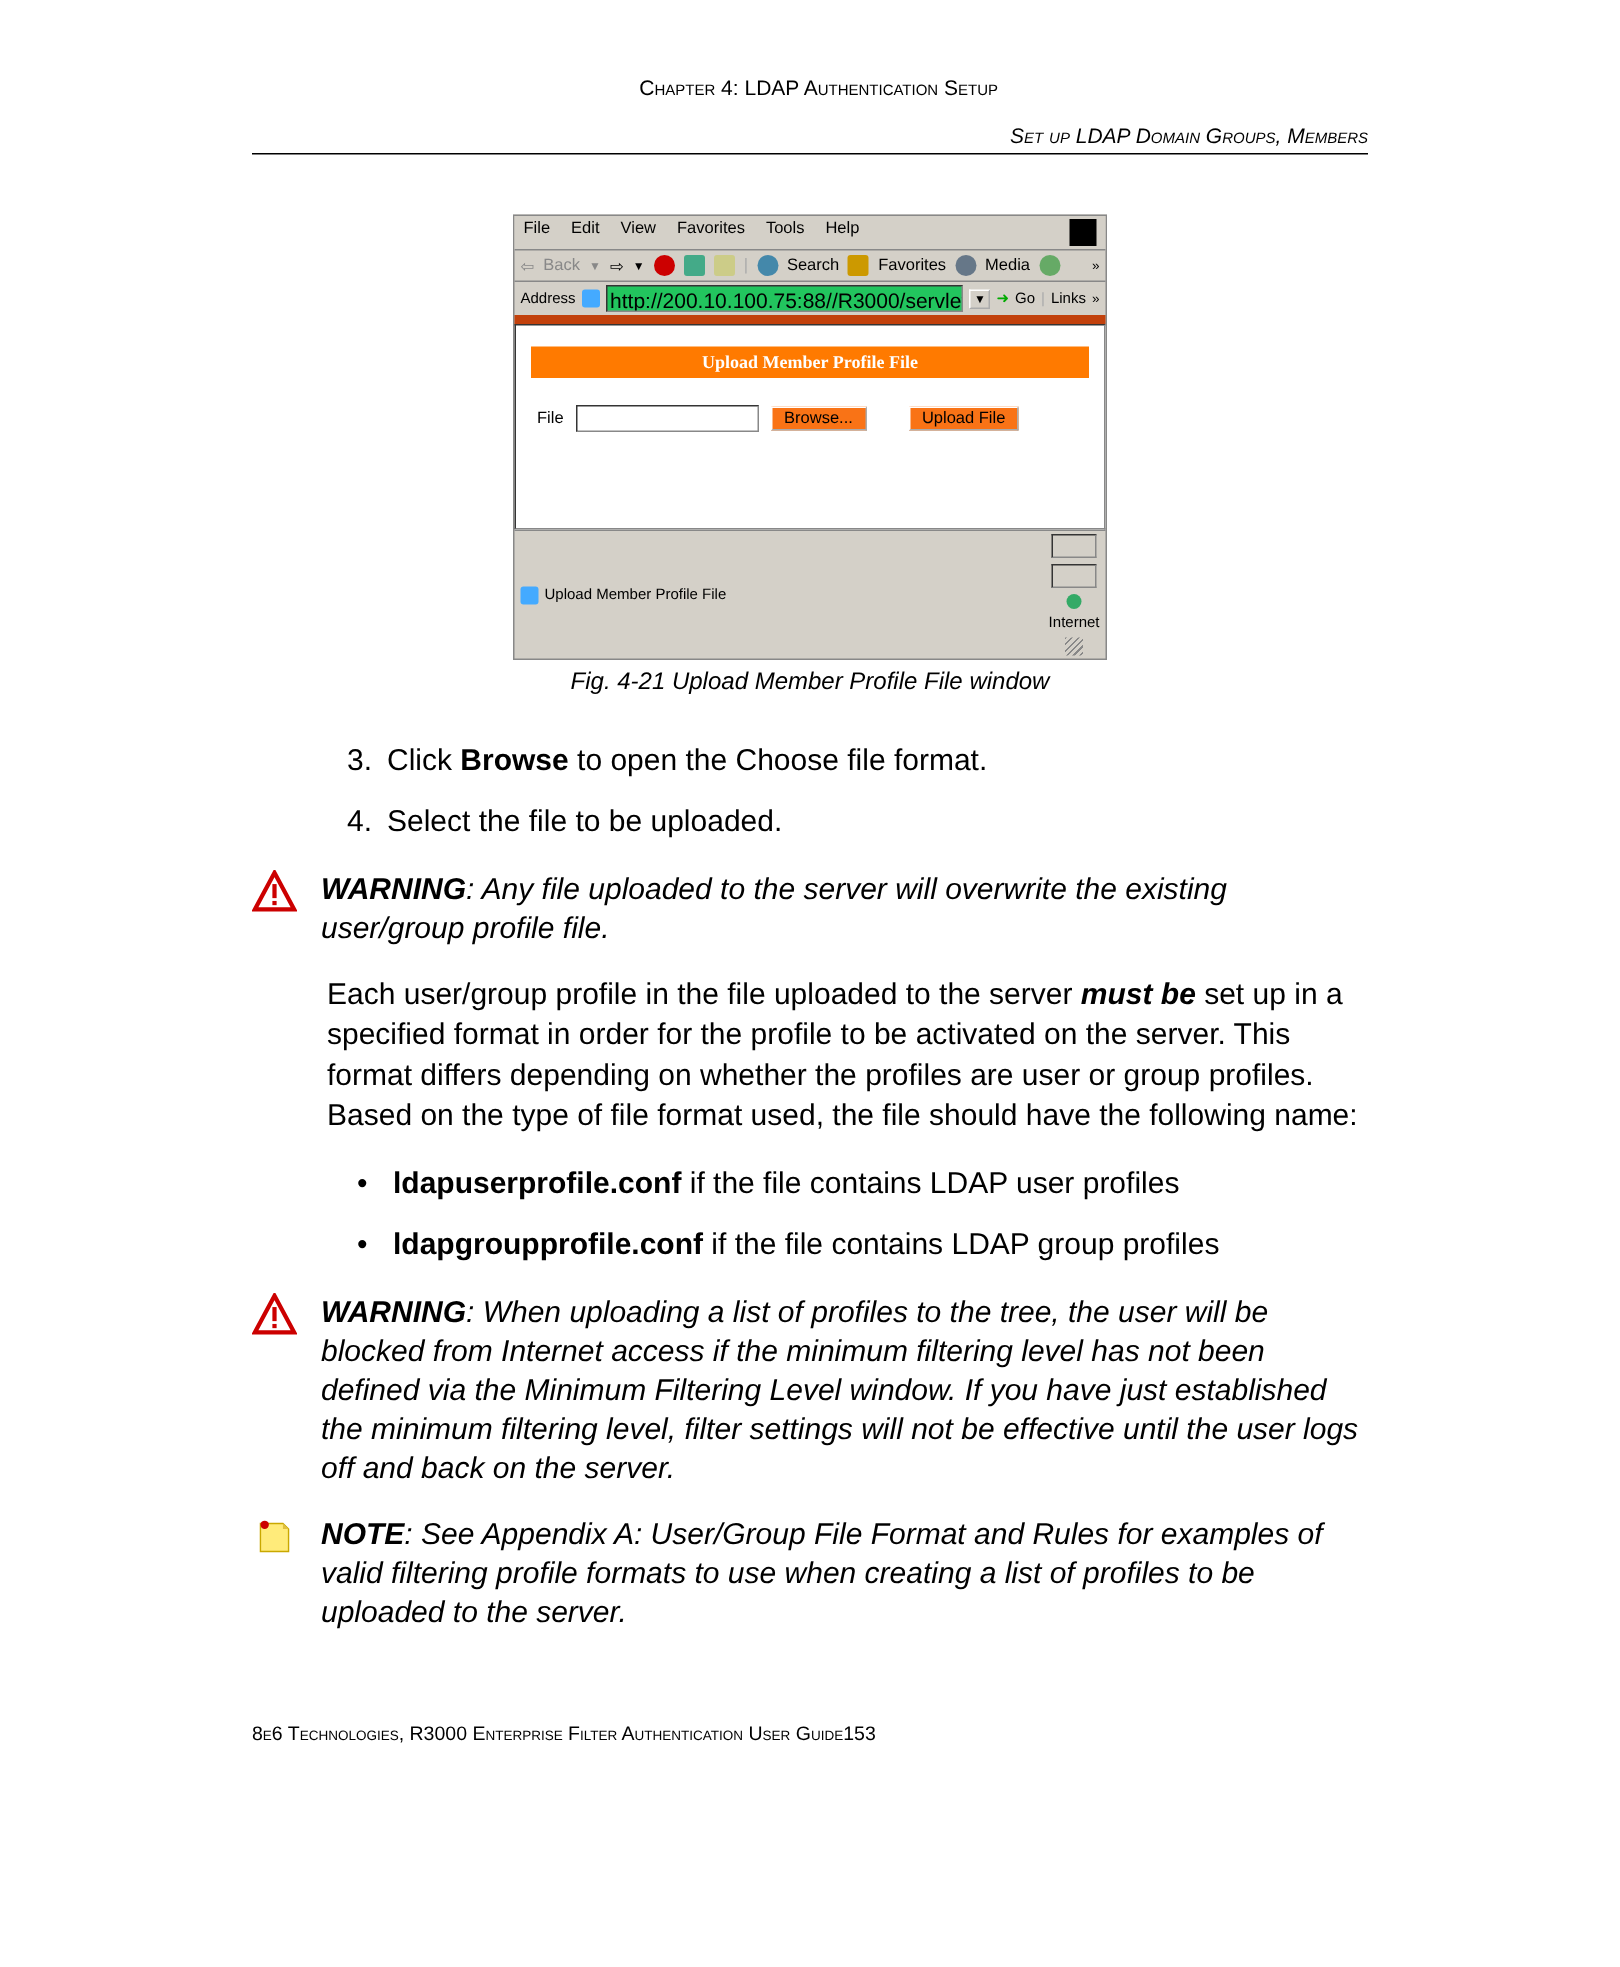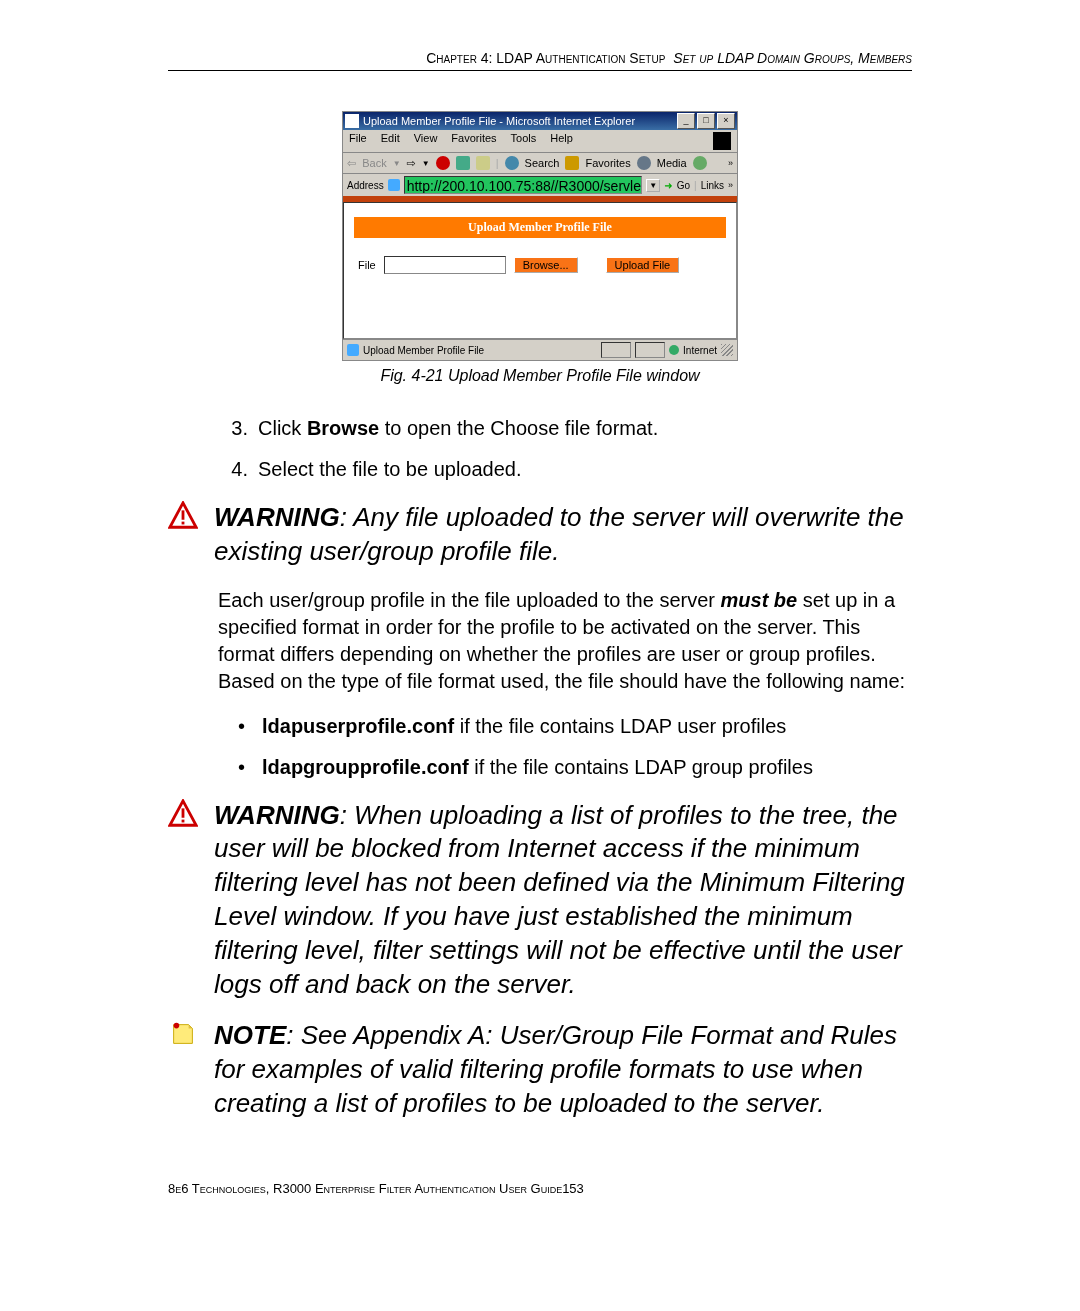--- a/index.html
+++ b/index.html
@@ -25,20 +25,21 @@
     border-bottom: 1px solid #000;
     padding-bottom: 4px;
     margin-bottom: 40px;
   }
   .header-left {
     font-variant: small-caps;
   }
   .header-right {
     font-style: italic;
     font-variant: small-caps;
+    margin-top: 32px;
   }
 
   
   .ie-window {
     width: 394px;
     margin: 0 auto 6px auto;
     border: 1px solid #888;
     background: #d4d0c8;
     font-family: Tahoma, sans-serif;
     font-size: 11px;
@@ -140,21 +141,21 @@
   .ie-status {
     display: flex;
     justify-content: space-between;
     padding: 2px 4px;
     border-top: 1px solid #888;
     font-size: 10px;
     align-items: center;
     gap: 4px;
   }
   .status-left { display: flex; align-items: center; gap: 4px; flex: 1; }
-  .status-right { display: flex; align-items: center; gap: 4px; }
+  .status-right { display: flex; align-items: center; gap: 4px; flex-direction: column; }
   .status-seg { width: 28px; height: 14px; border: 1px inset #888; }
   .grip {
     width: 12px; height: 12px;
     background: repeating-linear-gradient(135deg, #888, #888 1px, transparent 1px, transparent 3px);
   }
 
   .caption {
     text-align: center;
     font-style: italic;
     font-size: 16px;
@@ -172,21 +173,21 @@
     margin-bottom: 14px;
     margin-left: 10px;
   }
   .step-num { min-width: 20px; text-align: right; }
   .step-content { flex: 1; }
 
   .callout {
     display: flex;
     gap: 10px;
     margin: 18px 0 18px 0;
-    font-size: 26px;
+    font-size: 20px;
     line-height: 1.3;
     font-style: italic;
   }
   .callout .icon-col {
     width: 36px;
     flex-shrink: 0;
   }
   .callout .text-col { flex: 1; }
 
   .warning-icon {
@@ -226,31 +227,20 @@
 <body>
 
 <div class="page">
 
   <div class="header-line">
     <span class="header-left">Chapter 4: LDAP Authentication Setup</span>
     <span class="header-right">Set up LDAP Domain Groups, Members</span>
   </div>
 
   <div class="ie-window">
-    <div class="ie-title">
-      <div class="ie-title-left">
-        <span class="ie-title-icon"></span>
-        <span>Upload Member Profile File - Microsoft Internet Explorer</span>
-      </div>
-      <div class="ie-title-buttons">
-        <span class="ie-title-btn">_</span>
-        <span class="ie-title-btn">□</span>
-        <span class="ie-title-btn">×</span>
-      </div>
-    </div>
     <div class="ie-menu">
       <div class="ie-menu-left">
         <span>File</span>
         <span>Edit</span>
         <span>View</span>
         <span>Favorites</span>
         <span>Tools</span>
         <span>Help</span>
       </div>
       <span class="ie-logo"></span>

